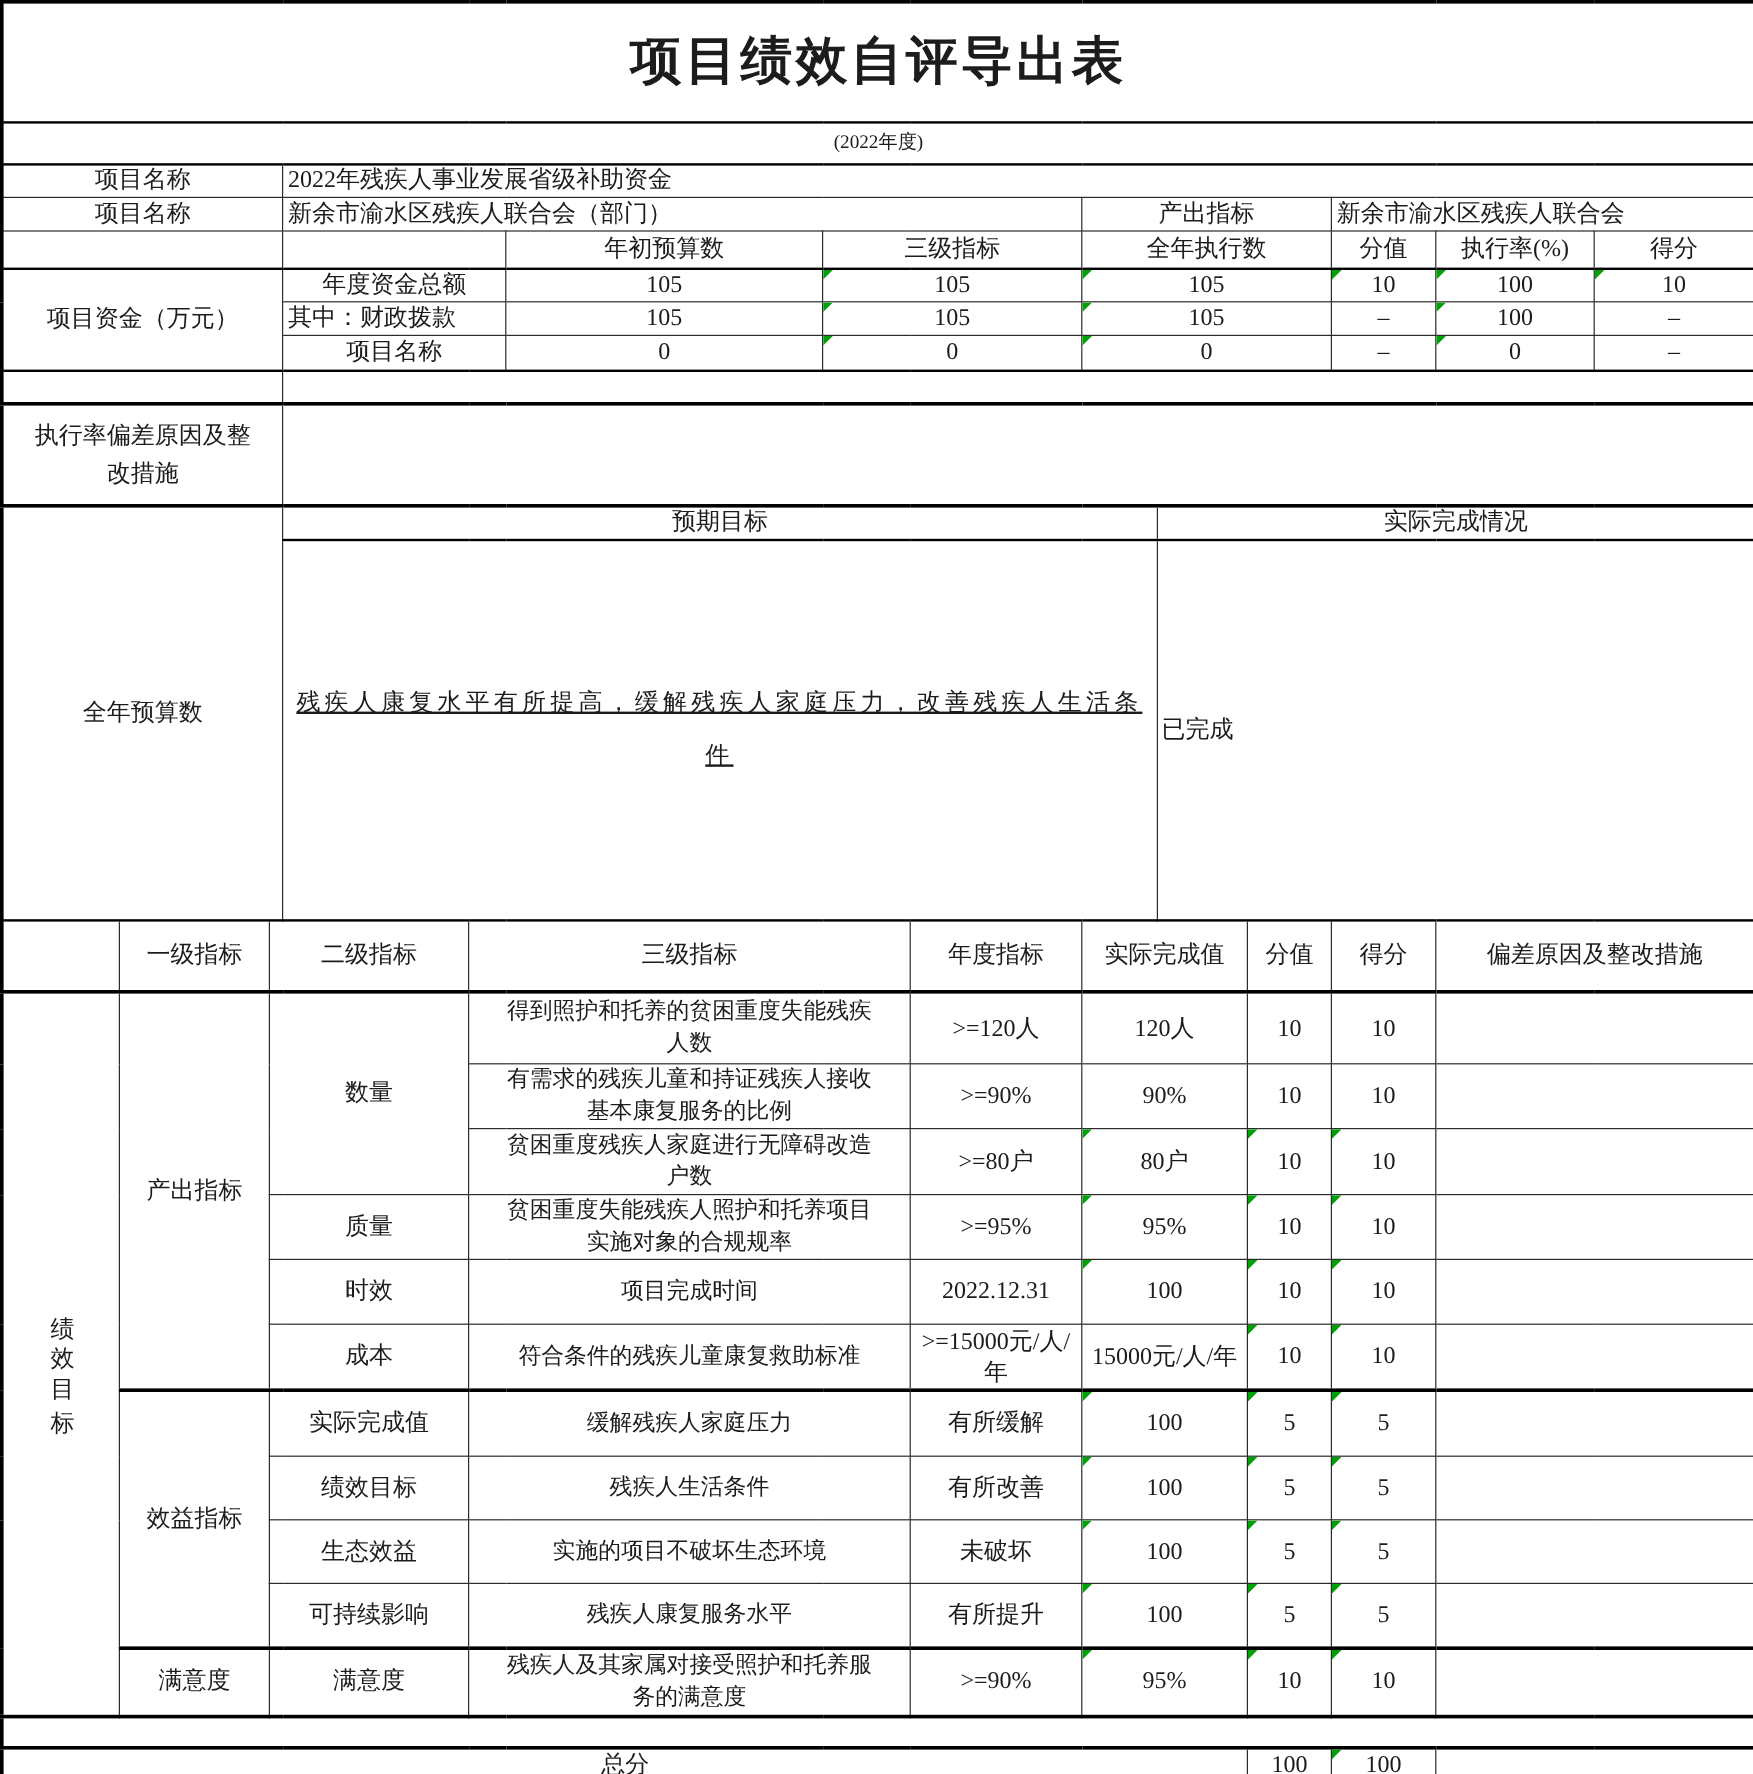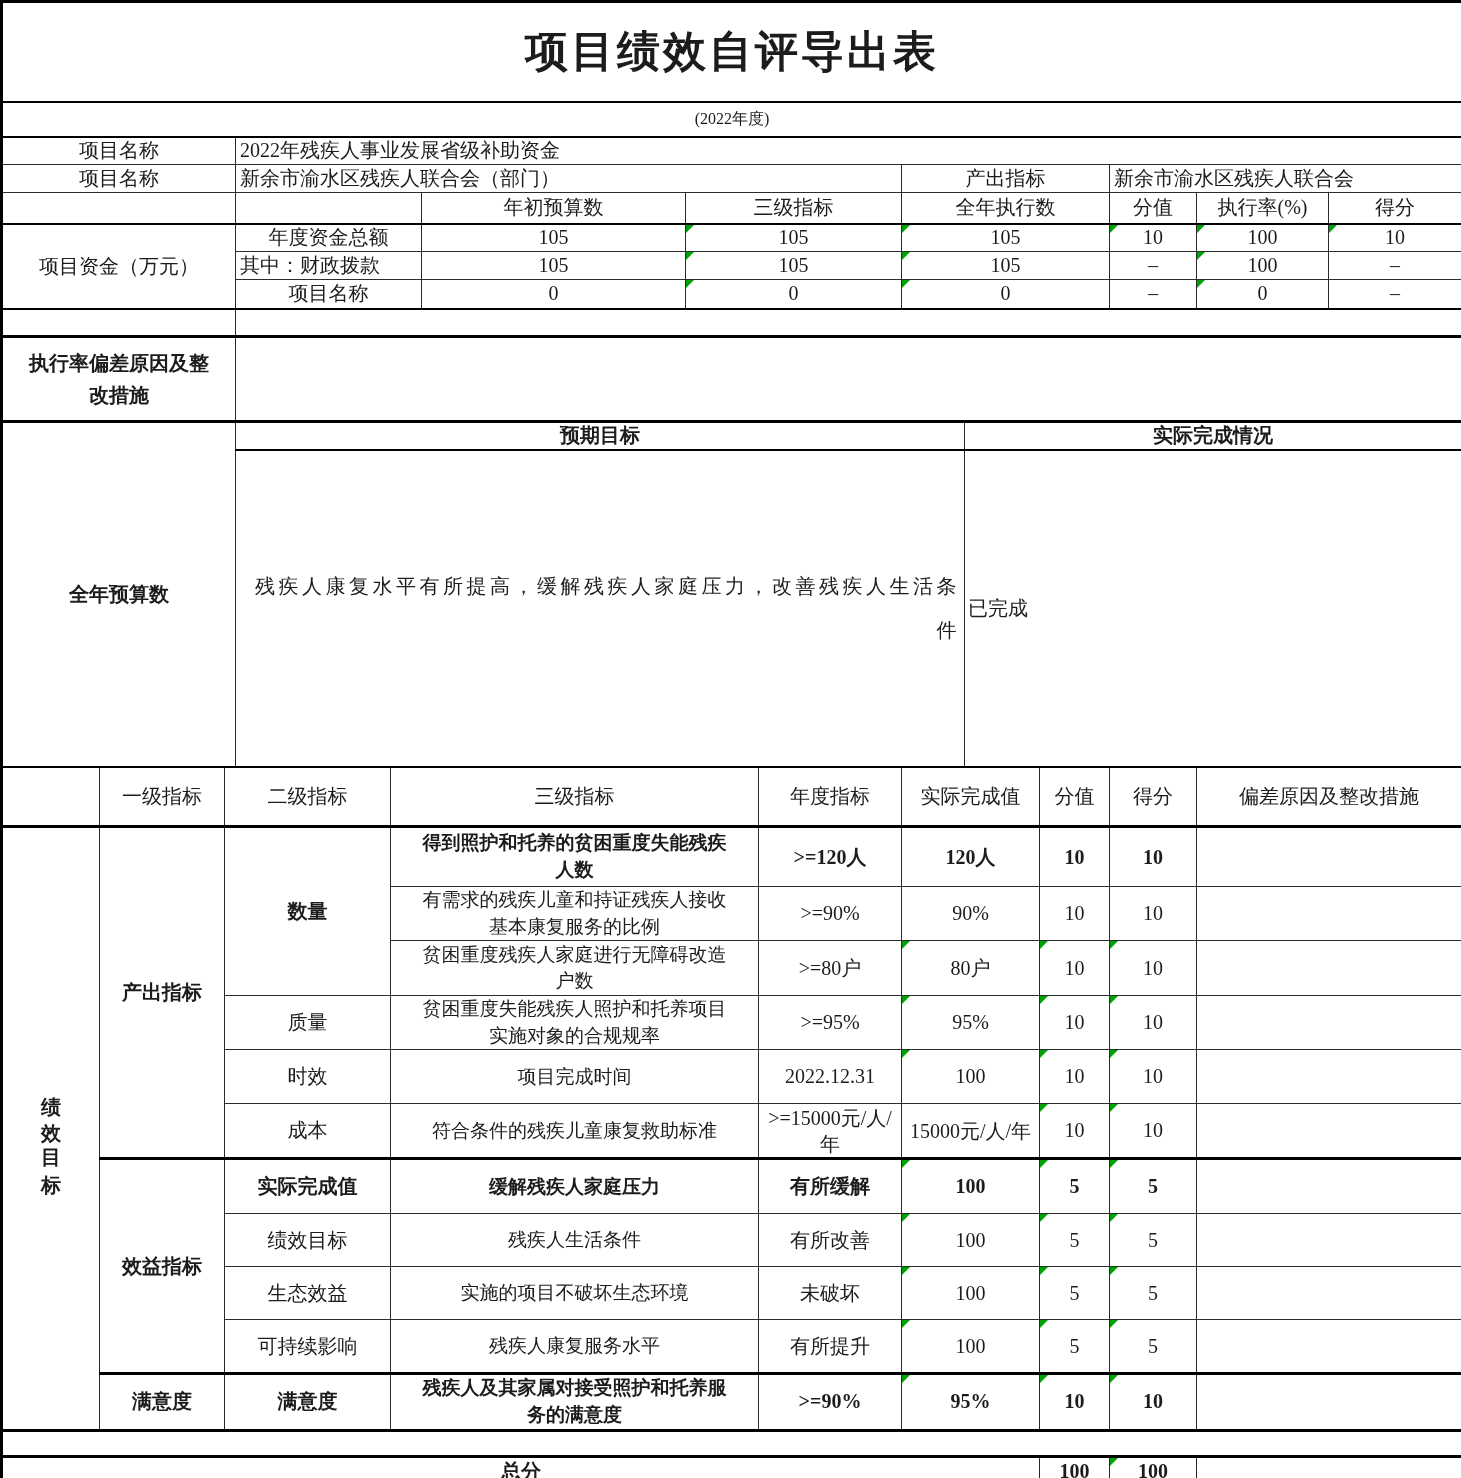--- a/index.html
+++ b/index.html
@@ -8,27 +8,27 @@
     border-collapse:collapse;table-layout:fixed;width:1461px;
     font-family:"Liberation Serif","DejaVu Serif",serif;color:#1c1c1c;
   }
   table.grid{border:3px solid #000;}
   td{
     border:1px solid #2b2b2b;padding:0;text-align:center;vertical-align:middle;
     font-size:20px;position:relative;overflow:hidden;line-height:1.25;
     word-break:break-all;
   }
   tr.bt2>td{border-top-width:2px;border-top-color:#000;}
-  tr.bt3>td{border-top-width:3px;border-top-color:#000;font-weight:bold;}
+  tr.bt3>td{border-top-width:3px;border-top-color:#000;}
   .title-cell{font-size:43px;font-weight:700;letter-spacing:3px;}
   .sub-cell{font-size:16px;}
   .left{text-align:left;padding-left:4px;}
   .l3{font-size:19px;padding:0 24px;line-height:1.4;}
   .dev-label{padding:0 24px;line-height:1.6;}
-  .goal-exp{text-align:right;padding:0 4px 0 3px;letter-spacing:3.5px;line-height:2.2;}
+  .goal-exp{text-align:center;padding:0 4px 0 3px;letter-spacing:3.5px;line-height:2.2;text-decoration:underline;}
   .goal-act{text-align:left;padding-left:3px;}
   .vert{
     writing-mode:vertical-rl;text-orientation:upright;
     letter-spacing:26px;font-size:20px;padding-top:10px;
   }
   .wrapnum{padding:0 2px;line-height:1.3;}
   .tri{
     position:absolute;top:0;left:0;width:0;height:0;
     border-top:8px solid #00a106;border-right:8px solid transparent;
   }

